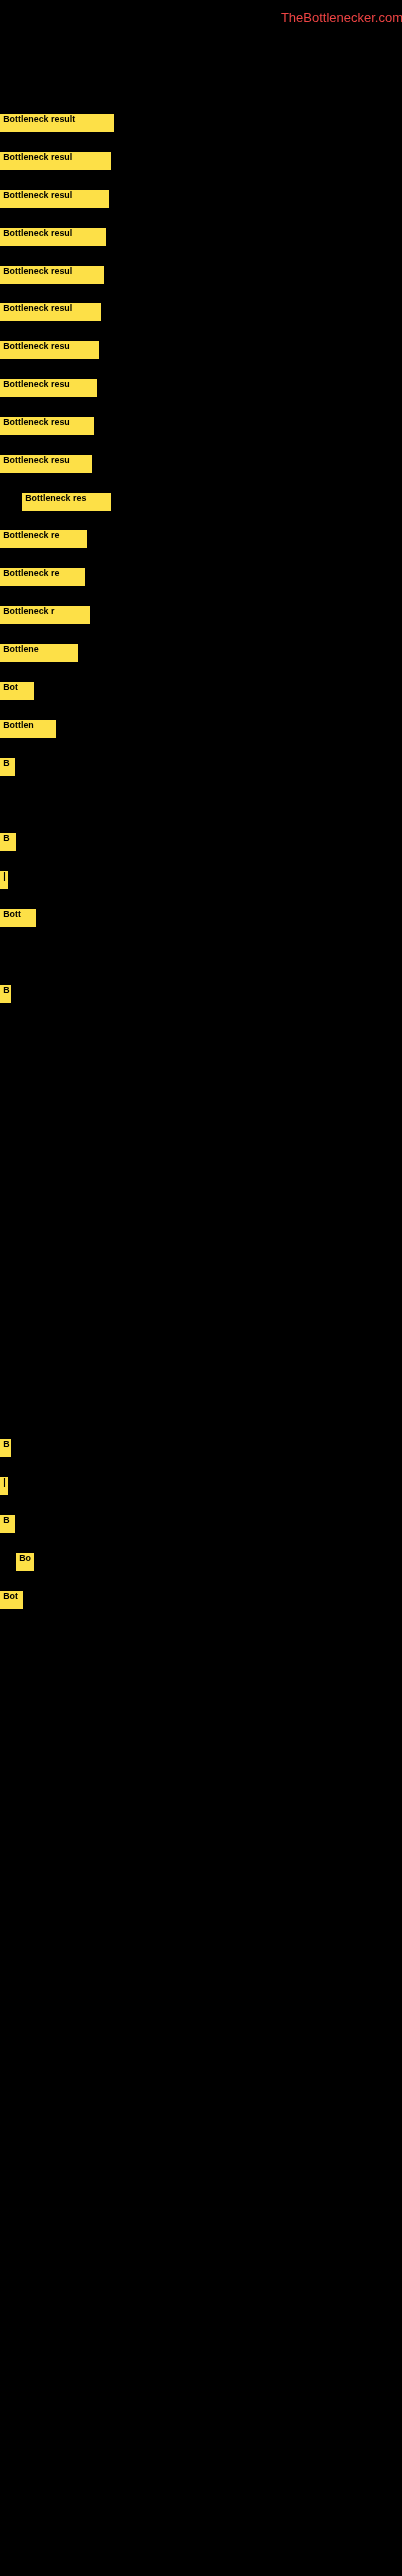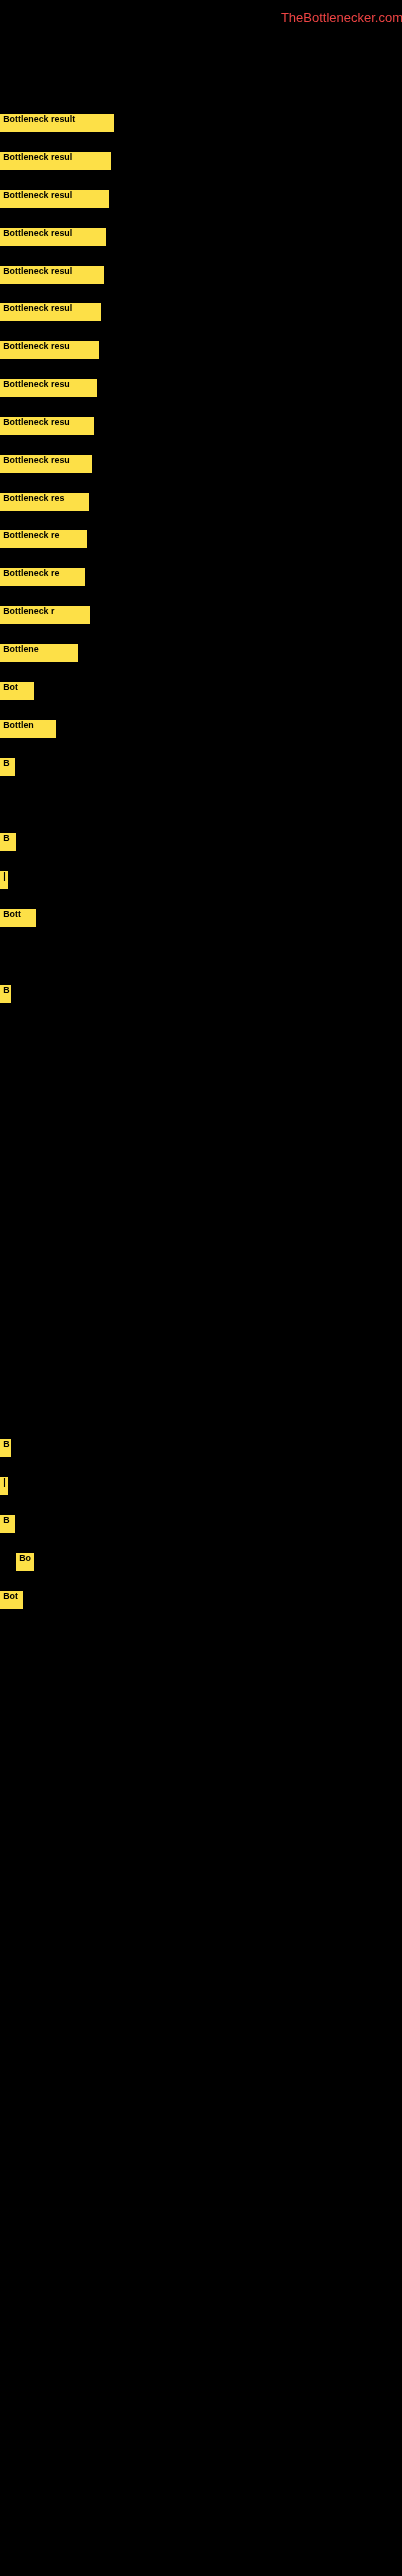--- a/index.html
+++ b/index.html
@@ -98,21 +98,21 @@
     <div class="bar-container" style="top: 417px; left: 0px;">
       <div class="bar" style="width: 94px;">
         <span class="bar-label">Bottleneck resu</span>
       </div>
     </div>
     <div class="bar-container" style="top: 455px; left: 0px;">
       <div class="bar" style="width: 92px;">
         <span class="bar-label">Bottleneck resu</span>
       </div>
     </div>
-    <div class="bar-container" style="top: 493px; left: 0px;">
+    <div class="bar-container" style="top: 493px; left: 0px; padding-left: 22px;">
       <div class="bar" style="width: 89px;">
         <span class="bar-label">Bottleneck res</span>
       </div>
     </div>
     <div class="bar-container" style="top: 530px; left: 0px;">
       <div class="bar" style="width: 87px;">
         <span class="bar-label">Bottleneck re</span>
       </div>
     </div>
     <div class="bar-container" style="top: 568px; left: 0px;">

